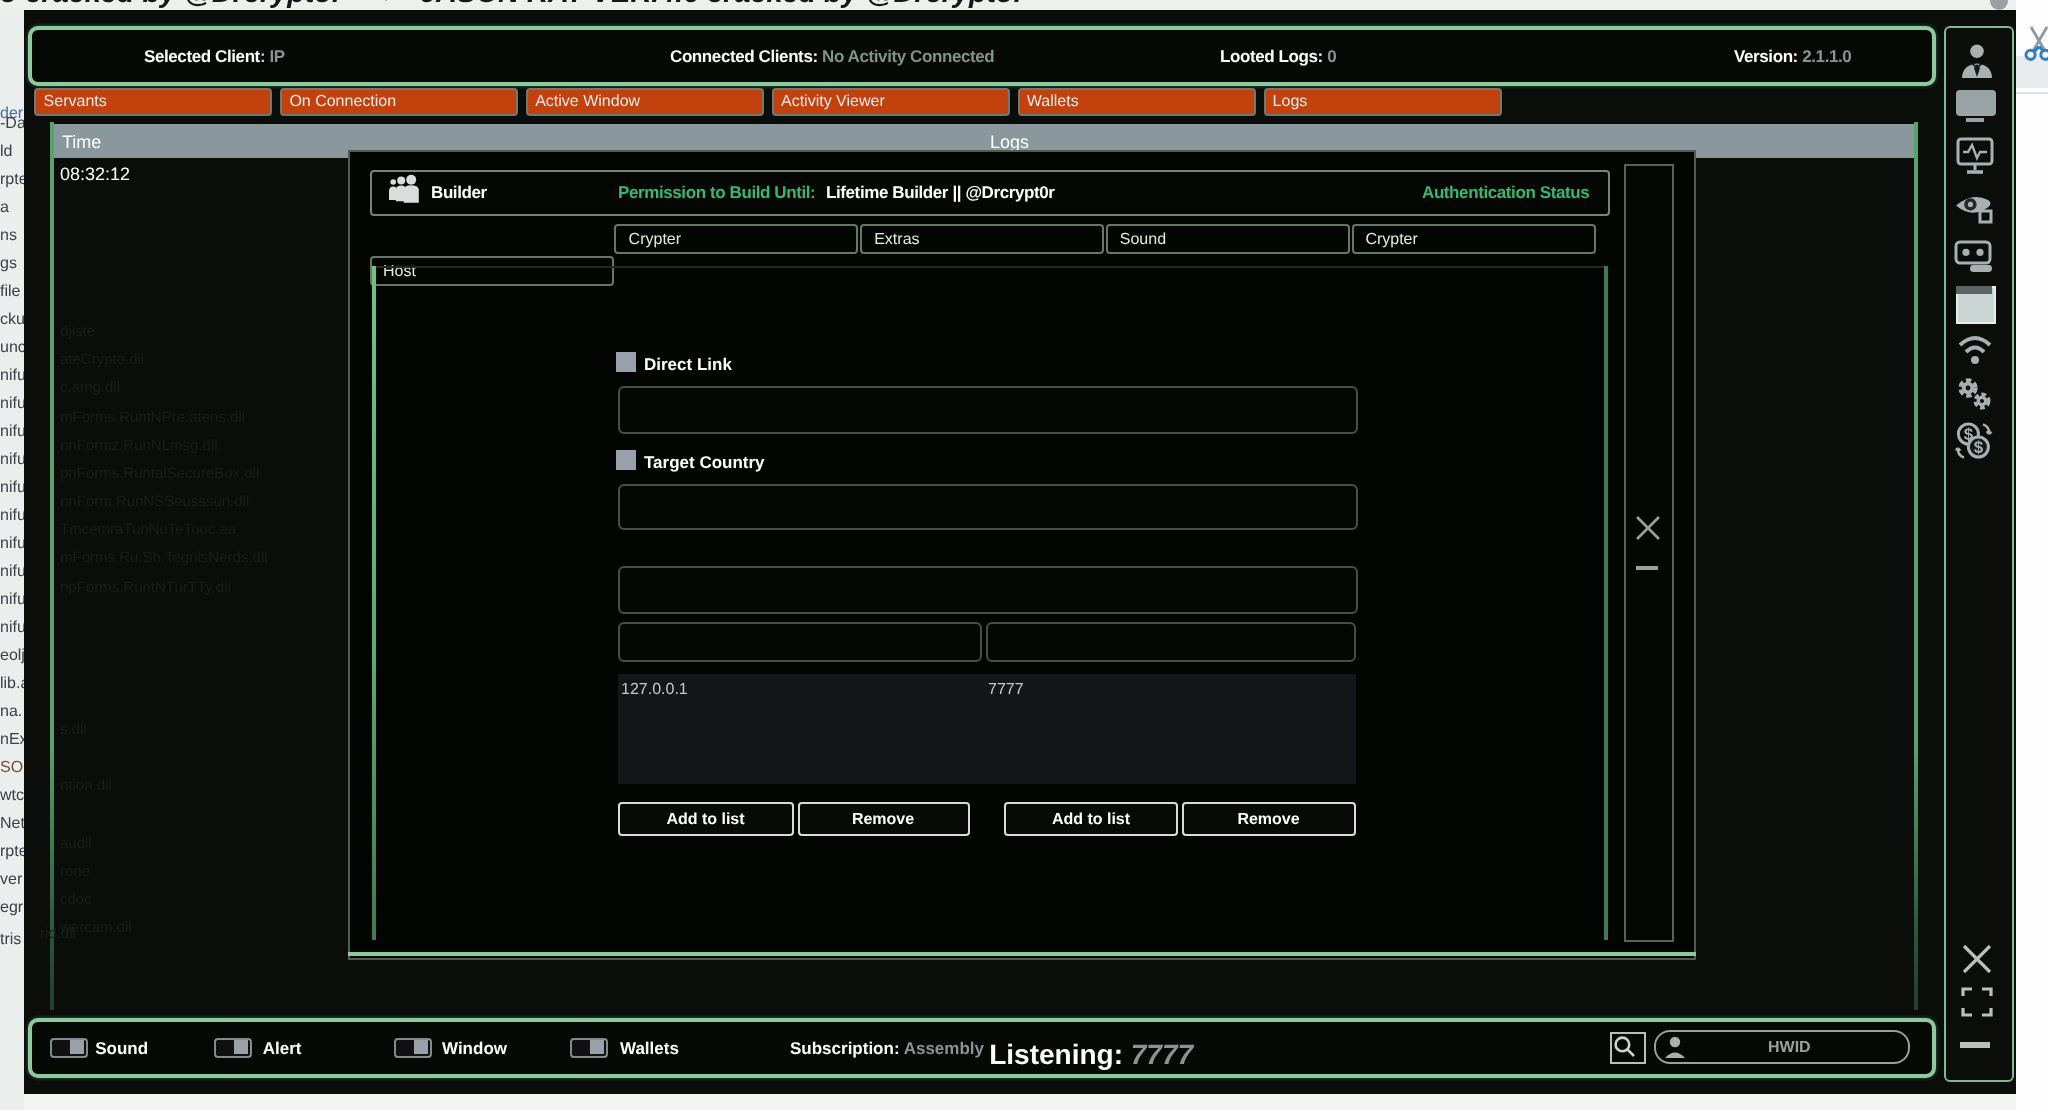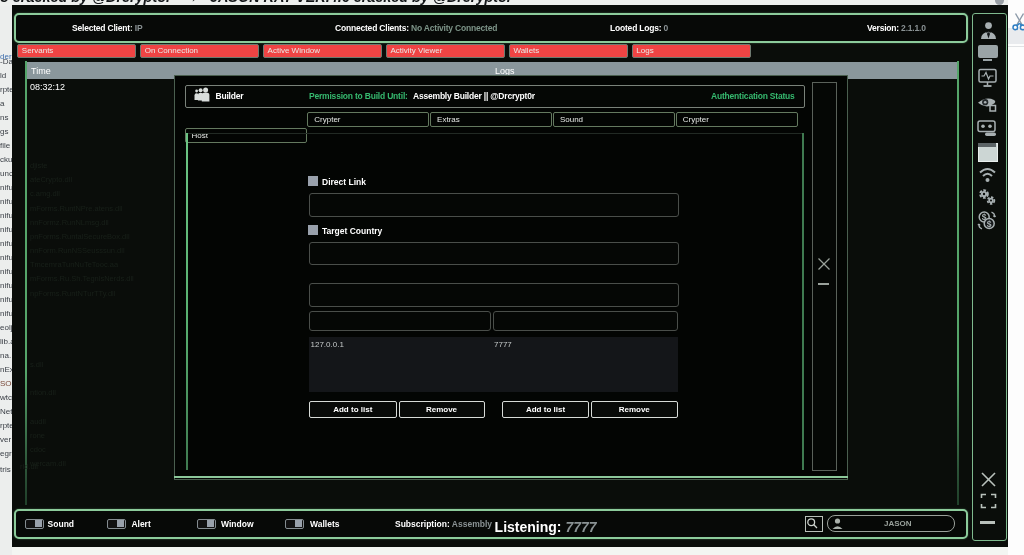--- a/index.html
+++ b/index.html
@@ -1,20 +1,20 @@
 <!DOCTYPE html>
 <html><head><meta charset="utf-8"><style>
 html,body{margin:0;padding:0}
 body{width:1024px;height:555px;position:relative;background:#f3f5f2;-webkit-font-smoothing:antialiased;will-change:transform;font-family:"Liberation Sans",sans-serif;overflow:hidden}
 .abs{position:absolute}
 .b{font-weight:bold}
 .w{color:#ffffff}
 .gv{color:#8a9294}
 .gr{color:#36b96f}
-.tab{position:absolute;height:12px;border:1px solid #6e7a70;border-radius:2px;background:#ef4444;color:#e8ebe8;font-size:8px;line-height:12.5px;padding-left:3.5px}
+.tab{position:absolute;height:12px;border:1px solid #6e7a70;border-radius:2px;background:#c2410c;color:#e8ebe8;font-size:8px;line-height:12.5px;padding-left:3.5px}
 .mtab{position:absolute;height:13px;border:1px solid #64795f;border-radius:2px;background:#030503;color:#e6e9e6;font-size:8px;line-height:13.5px;padding-left:6px}
 .inp{position:absolute;background:#050705;border:1px solid #4a4e4a;border-radius:3px}
 .btn{position:absolute;background:#080a08;border:1px solid #d8dcd8;border-radius:2px;color:#fff;font-weight:bold;font-size:8px;text-align:center}
 .ck{position:absolute;width:10px;height:10px;background:#99a1ac}
 .tg{position:absolute;width:17px;height:8px;border:1px solid #848c90;border-radius:2px;background:#111}
 .tg i{position:absolute;right:1px;top:0.5px;width:7px;height:7px;background:#99a1ab}
 .dim{position:absolute;color:#182019;font-size:7.5px;white-space:nowrap}
 .fit{position:absolute;color:#3c4148;font-size:8px;white-space:nowrap}
 </style></head><body>
 
@@ -140,21 +140,21 @@
 <svg class="abs" style="left:806px;top:517px" width="13" height="13" viewBox="0 0 13 13">
     <circle cx="5.2" cy="5.2" r="3.4" stroke="#cdd2cd" stroke-width="1.3" fill="none"></circle>
     <path d="M7.8 7.8 L11 11" stroke="#cdd2cd" stroke-width="1.3"></path>
   </svg>
 
 <div class="abs" style="left:826.5px;top:515px;width:126px;height:15px;border:1px solid #9aa09a;border-radius:8px;background:#060806"></div>
 <svg class="abs" style="left:831px;top:516.5px" width="13" height="13" viewBox="0 0 13 13">
     <circle cx="6.5" cy="4" r="2.6" fill="#aab1ab"></circle>
     <path d="M1.5 12 Q6.5 6.5 11.5 12 Z" fill="#aab1ab"></path>
   </svg>
-<div class="abs b" style="left:884px;top:518.5px;font-size:8px;color:#9aa29c">JASON</div>
+<div class="abs b" style="left:884px;top:518.5px;font-size:8px;color:#9aa29c">HWID</div>
 
 <div class="abs" style="left:971.5px;top:13px;width:33px;height:526px;border:1.5px solid #7fba8e;border-radius:3px;background:#0a0d0a"></div>
 
 <svg class="abs" style="left:979px;top:21px" width="19" height="19" viewBox="0 0 19 19">
   <circle cx="9.5" cy="4.6" r="3.4" fill="#a8b0b2"></circle>
   <path d="M2 18 Q2.2 11.5 9.5 10.8 Q16.8 11.5 17 18 Z" fill="#a8b0b2"></path>
   <path d="M9.5 11 L8 13 L9.5 17.5 L11 13 Z" fill="#15181a"></path>
   <path d="M7.2 10.9 L9.5 12.8 L11.8 10.9" stroke="#15181a" stroke-width="0.9" fill="none"></path>
 </svg>
 
@@ -237,21 +237,21 @@
     <circle cx="2.6" cy="4" r="1.4"></circle>
     <circle cx="6.6" cy="3.2" r="2"></circle>
     <circle cx="11.6" cy="2.9" r="2.5"></circle>
     <path d="M0.5 13 V8.5 Q0.5 6.3 2.6 6.2 Q4.6 6.3 4.7 8.5 V13 Z"></path>
     <path d="M3.9 13.6 V8 Q4 5.9 6.6 5.8 Q9.1 5.9 9.2 8 V13.6 Z"></path>
     <path d="M7.8 14.4 V7.8 Q8 5.7 11.6 5.6 Q15.2 5.7 15.4 7.8 V14.4 Z"></path>
   </g>
 </svg>
 <div class="abs b w" style="left:215.5px;top:91px;font-size:8.5px;letter-spacing:-0.2px">Builder</div>
 <div class="abs b gr" style="left:309px;top:91px;font-size:8.5px;letter-spacing:-0.2px">Permission to Build Until:</div>
-<div class="abs b w" style="left:413px;top:91px;font-size:8.5px;letter-spacing:-0.2px">Assembly Builder || @Drcrypt0r</div>
+<div class="abs b w" style="left:413px;top:91px;font-size:8.5px;letter-spacing:-0.2px">Lifetime Builder || @Drcrypt0r</div>
 <div class="abs b gr" style="left:711px;top:91px;font-size:8.5px;letter-spacing:-0.2px">Authentication Status</div>
 
 <div class="mtab" style="left:184.5px;top:128px;width:114px">Host</div>
 <div class="mtab" style="left:307.3px;top:112px;width:114px">Crypter</div>
 <div class="mtab" style="left:430.1px;top:112px;width:114px">Extras</div>
 <div class="mtab" style="left:552.9px;top:112px;width:114px">Sound</div>
 <div class="mtab" style="left:675.7px;top:112px;width:114px">Crypter</div>
 
 <div class="abs" style="left:186px;top:133px;width:617px;height:1px;background:#222a24"></div>
 <div class="abs" style="left:186px;top:133px;width:2px;height:337px;background:linear-gradient(#6cc584,#58b070 55%,#3f7a50)"></div>

